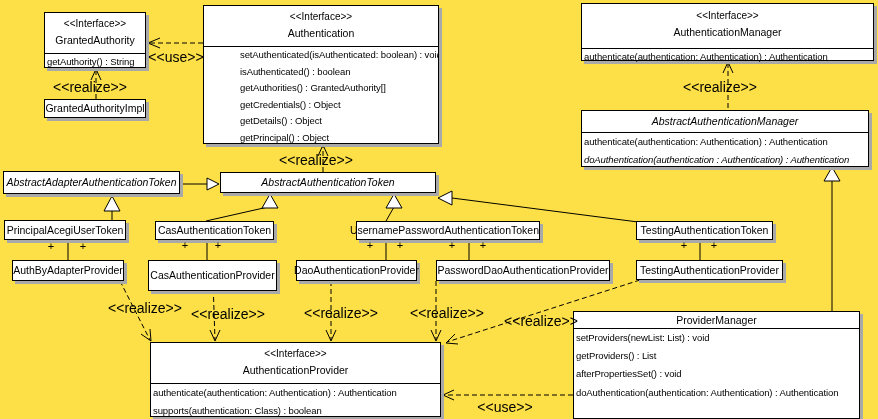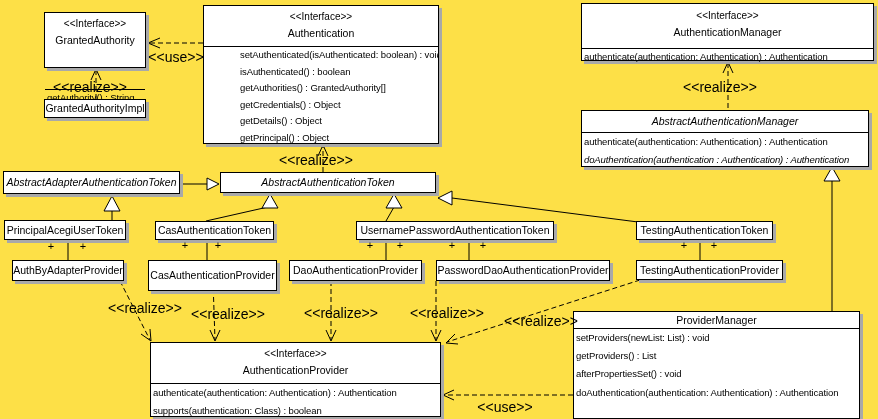--- a/index.html
+++ b/index.html
@@ -88,21 +88,21 @@
       <polyline points="458,344 446,343 455,334"></polyline>
       <polyline points="454,390 443,395 454,400"></polyline>
     </g>
   </svg>
 
   <div class="box" style="left:44px;top:12px;width:102px;height:56px;">
     <div class="hd" style="height:37px;padding-top:3px;">
       <div class="st">&lt;&lt;Interface&gt;&gt;</div>
       <div class="nm">GrantedAuthority</div>
     </div>
-    <div class="mth" style="line-height:16px;margin-top:36px;">
+    <div class="mth" style="line-height:16px;">
       <div>getAuthority() : String</div>
     </div>
   </div>
 
   <div class="box name-only" style="left:44px;top:99px;width:102px;height:19px;">
     <span class="nm">GrantedAuthorityImpl</span>
   </div>
 
   <div class="box" style="left:203px;top:5px;width:236px;height:139px;">
     <div class="hd" style="height:37px;padding-top:3px;">
@@ -156,25 +156,25 @@
   </div>
 
   <div class="box name-only" style="left:155px;top:221px;width:119px;height:19px;">
     <span class="nm">CasAuthenticationToken</span>
   </div>
 
   <div class="box name-only" style="left:148px;top:260px;width:129px;height:31px;">
     <span class="nm">CasAuthenticationProvider</span>
   </div>
 
-  <div class="box name-only" style="left:356px;top:221px;width:198px;height:19px;">
+  <div class="box name-only" style="left:356px;top:221px;width:184px;height:19px;justify-content:flex-end;">
     <span class="nm">UsernamePasswordAuthenticationToken</span>
   </div>
 
-  <div class="box name-only" style="left:289px;top:260px;width:133px;height:21px;">
+  <div class="box name-only" style="left:296px;top:260px;width:121px;height:21px;">
     <span class="nm">DaoAuthenticationProvider</span>
   </div>
 
   <div class="box name-only" style="left:436px;top:260px;width:174px;height:21px;">
     <span class="nm">PasswordDaoAuthenticationProvider</span>
   </div>
 
   <div class="box name-only" style="left:636px;top:221px;width:137px;height:19px;align-items:flex-end;">
     <span class="nm">TestingAuthenticationToken</span>
   </div>

